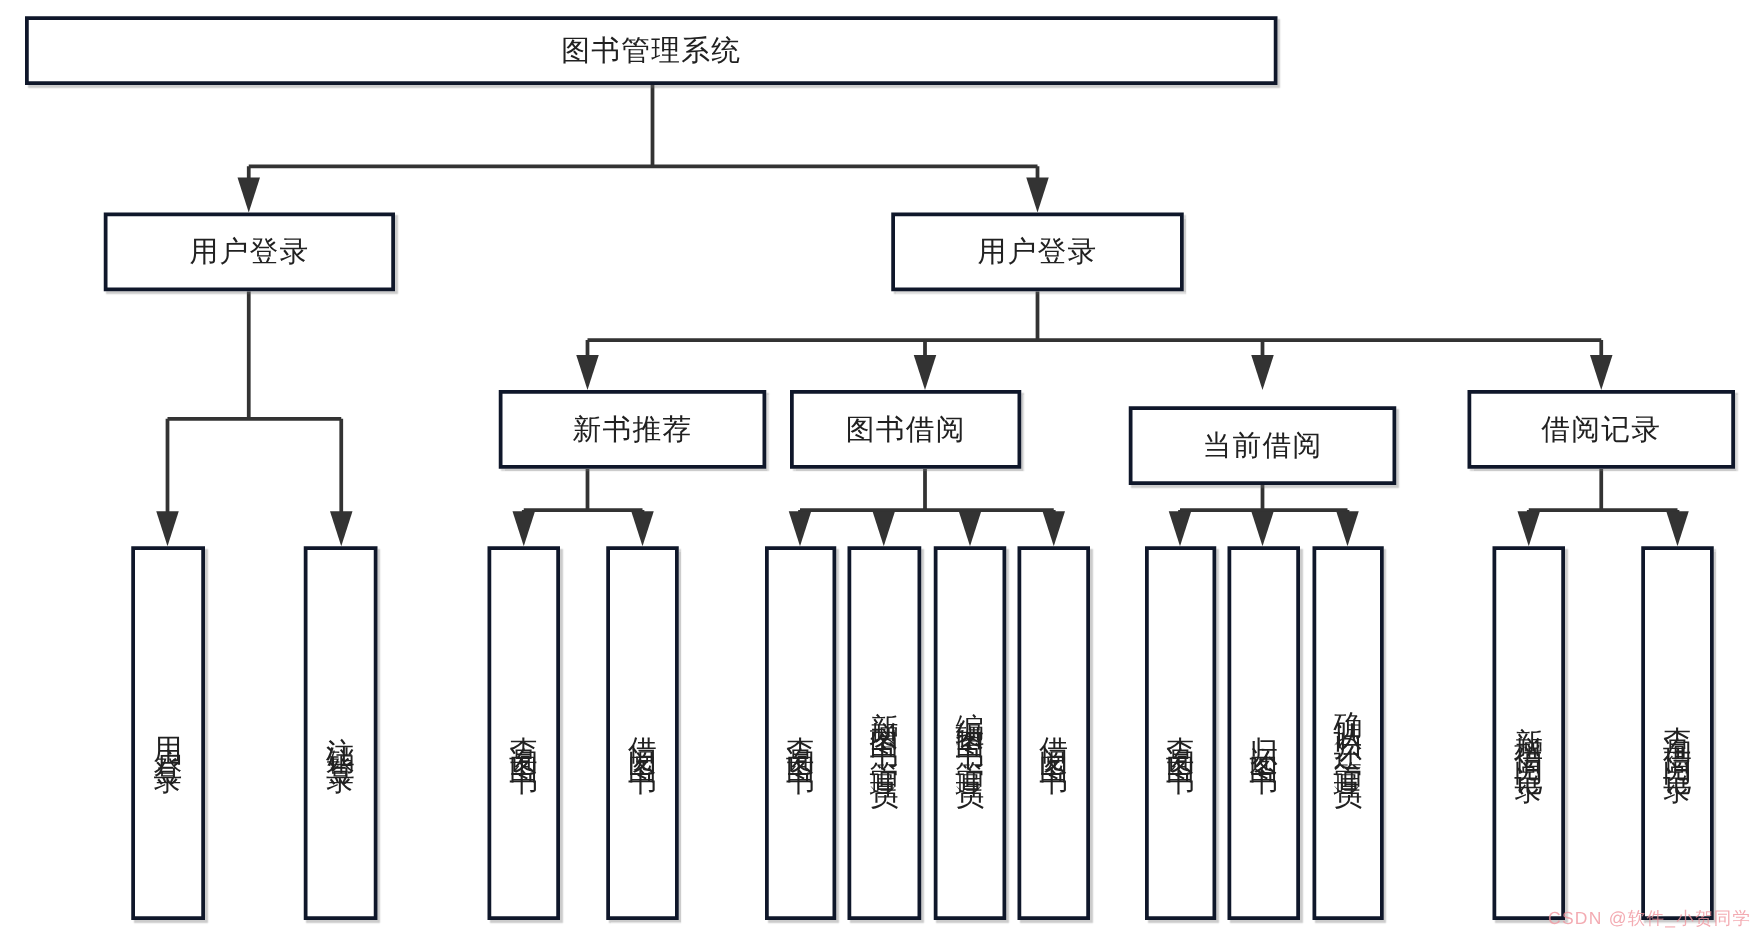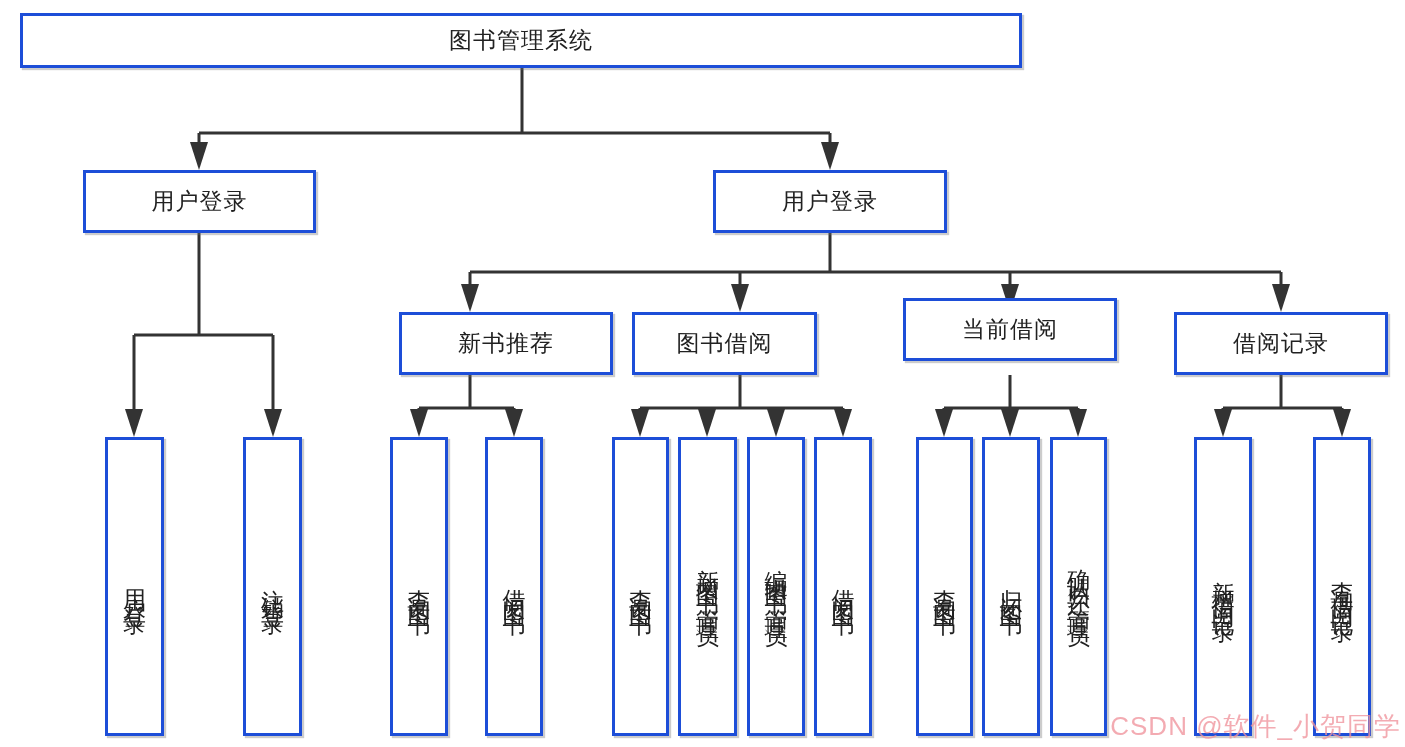--- a/index.html
+++ b/index.html
@@ -8,21 +8,21 @@
     width:1405px;height:747px;
     background:#ffffff;
     font-family:"Liberation Sans", sans-serif;
     overflow:hidden;
   }
   #wires{position:absolute;left:0;top:0;z-index:1;}
   .node{
     position:absolute;
     box-sizing:border-box;
     background:#ffffff;
-    border:3px solid #1d4ed8;
+    border:3px solid #0f172a;
     box-shadow:2px 2px 1px rgba(110,110,110,0.35);
     display:flex;align-items:center;justify-content:center;
     color:#212121;
     font-size:23px;
     letter-spacing:1px;
     z-index:2;
     white-space:nowrap;
   }
   .hbox{height:63px;}
   .root{left:20px;top:13px;width:1002px;height:55px;}
@@ -34,21 +34,21 @@
     text-orientation:mixed;
     letter-spacing:8px;
     line-height:1.25;
     font-size:23px;
     display:block;
   }
   .watermark{
     position:absolute;
     right:4px;bottom:3px;
     z-index:3;
-    font-size:26px;
+    font-size:14px;
     letter-spacing:1px;
     color:rgba(240,148,156,0.78);
     pointer-events:none;
     white-space:nowrap;
   }
 </style>
 </head>
 <body>
 
 <div id="canvas">
@@ -103,21 +103,21 @@
   <div class="node hbox" style="left:713px;top:170px;width:234px;">
     <span>用户登录</span>
   </div>
 
   <div class="node hbox" style="left:363px;top:312px;width:214px;margin-left:36px;">
     <span>新书推荐</span>
   </div>
   <div class="node hbox" style="left:632px;top:312px;width:185px;">
     <span>图书借阅</span>
   </div>
-  <div class="node hbox" style="left:903px;top:298px;width:214px;">
+  <div class="node hbox" style="left:903px;top:325px;width:214px;">
     <span>当前借阅</span>
   </div>
   <div class="node hbox" style="left:1174px;top:312px;width:214px;">
     <span>借阅记录</span>
   </div>
 
   <div class="node leaf" style="left:105px;width:59px;">
     <span>用户登录</span>
   </div>
   <div class="node leaf" style="left:243px;width:59px;">

